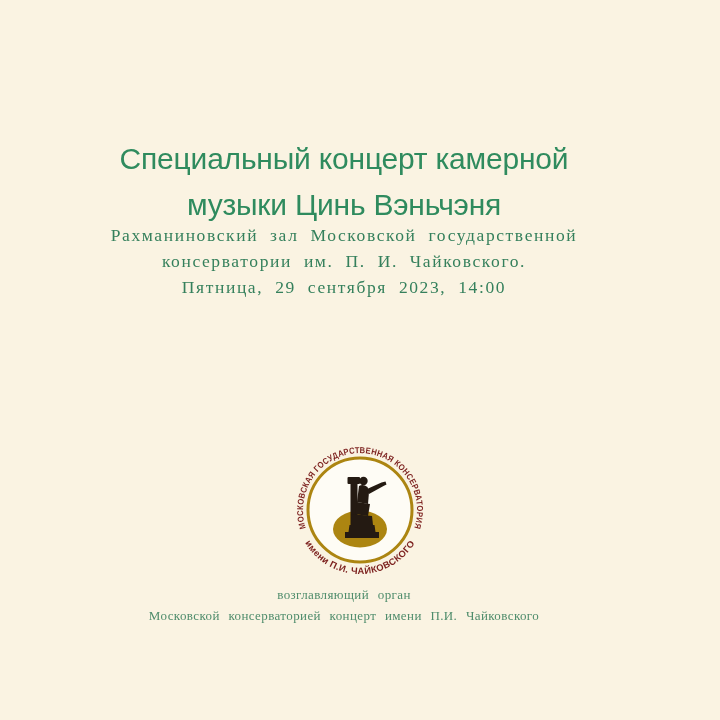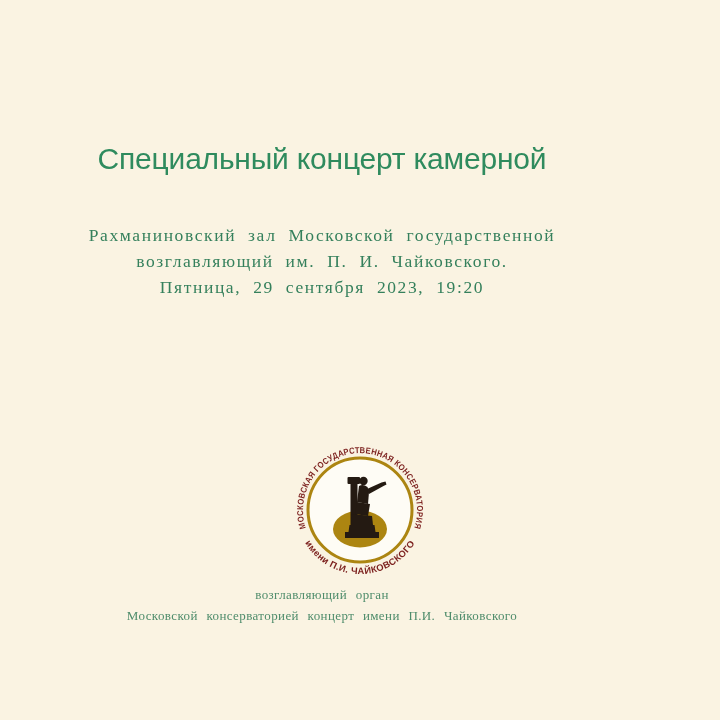--- a/index.html
+++ b/index.html
@@ -15,21 +15,21 @@
   }
   html, body { margin: 0; padding: 0; }
   body {
     width: 720px; height: 720px;
     background: var(--bg);
     font-family: "Liberation Sans", sans-serif;
     overflow: hidden;
   }
   .poster {
     position: relative;
-    width: 644px; height: 720px;
+    width: 644px; height: 720px; padding-left: 44px;
   }
   .layer {
     position: absolute;
     left: 0; right: 0;
     text-align: center;
   }
   .title {
     top: 116px;
     font-size: 30px;
     line-height: 46px;
@@ -80,26 +80,27 @@
   }
   .footer .line { display: block; font-family: Liberation Serif, serif; }
 </style>
 </head>
 <body>
 
 <div class="poster">
 
   <h1 class="layer title">
     <span class="line">Специальный концерт камерной</span>
+    <span class="line">музыки Цинь Вэньчэня</span>
   </h1>
 
   <div class="layer info">
     <span class="line">Рахманиновский зал Московской государственной</span>
-    <span class="line">возглавляющий им. П. И. Чайковского.</span>
-    <span class="line">Пятница, 29 сентября 2023, 19:20</span>
+    <span class="line">консерватории им. П. И. Чайковского.</span>
+    <span class="line">Пятница, 29 сентября 2023, 14:00</span>
   </div>
 
   <div class="logo">
     <svg viewBox="0 0 170 170" xmlns="http://www.w3.org/2000/svg">
       <defs>
         <path id="arcTopPath" d="M 31.4 104.5 A 57 57 0 1 1 138.6 104.5" fill="none"></path>
         <path id="arcBottomPath" d="M 28 114.1 A 64 64 0 0 0 142 114.1" fill="none"></path>
       </defs>
 
       <circle class="ring" cx="85" cy="85" r="52"></circle>

